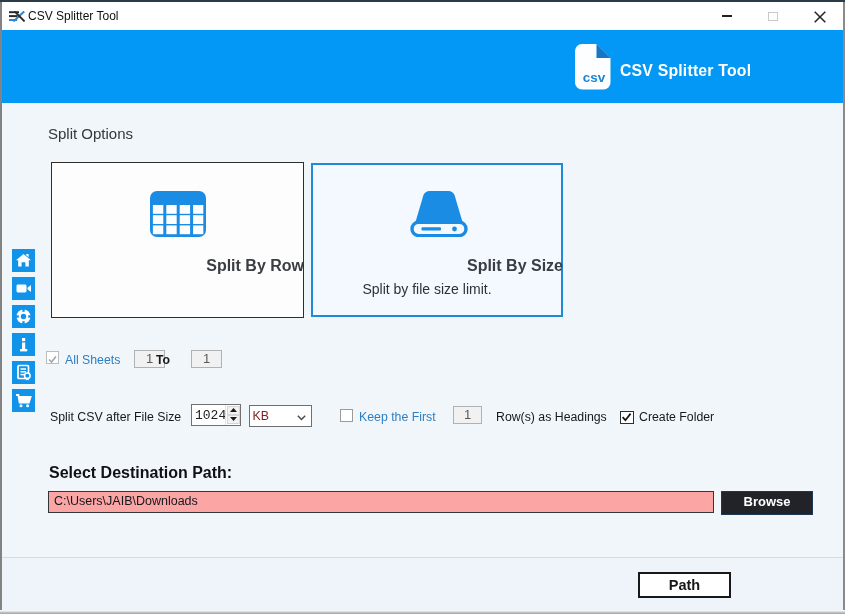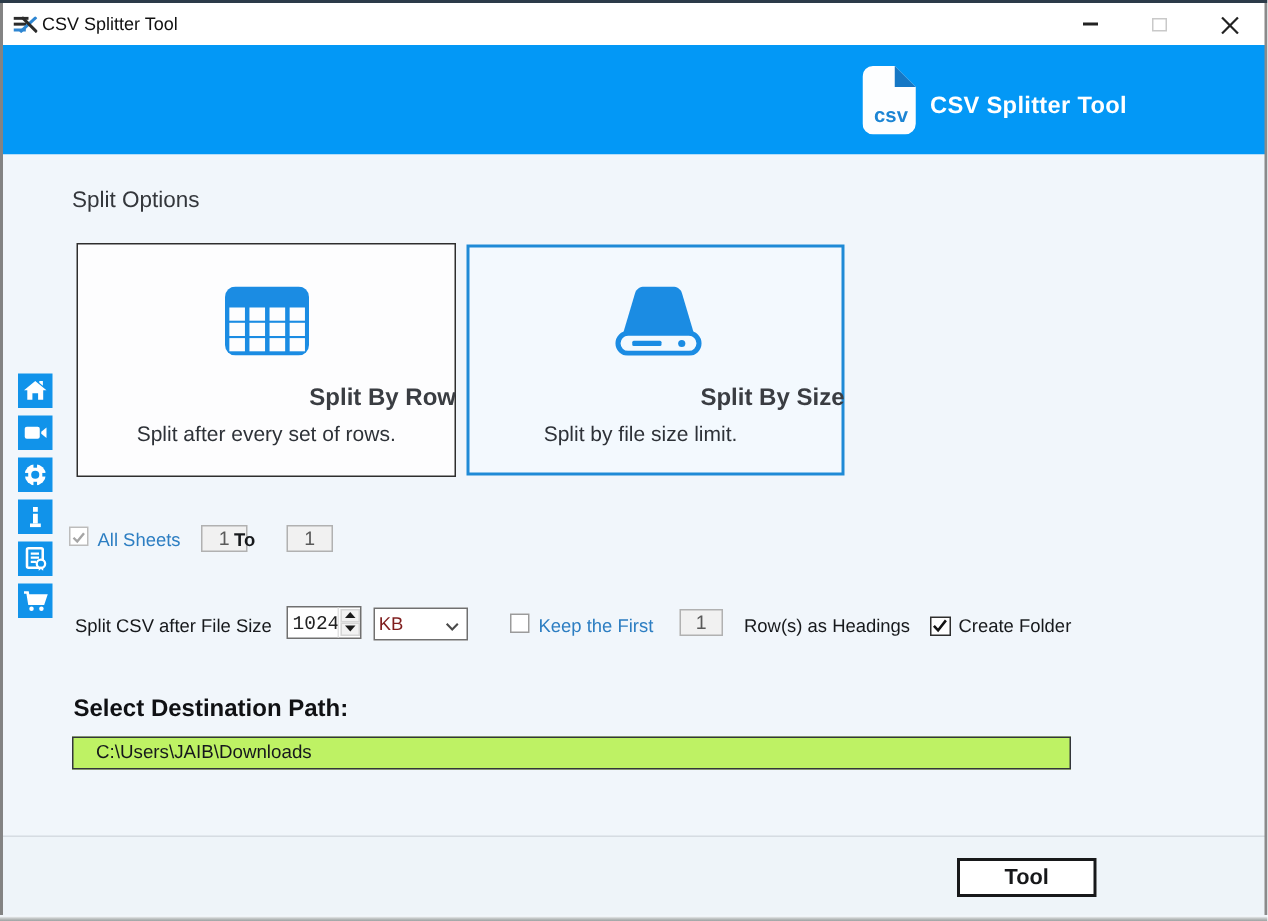--- a/index.html
+++ b/index.html
@@ -35,21 +35,21 @@
   
   .sbtn { left:12px; width:23px; height:23px; background:#1193ea; }
 
   
   .bluelbl { font-size:12.3px; color:#2d7ec2; }
   .blklbl { font-size:12.3px; color:#17191c; }
   .dfield { background:#f1f1f1; border:1px solid #b1b1b1; text-align:center; font-size:13px; color:#5a5a5a; line-height:16px; }
   .cb { width:13px; height:13px; background:#fff; }
 
   #pathlbl { left:49px; top:463.5px; font-size:16px; font-weight:bold; color:#101114; }
-  #pathinput { left:48px; top:491px; width:666px; height:21.5px; background:#bef264; border:1px solid #33353a; font-size:12.5px; color:#16181c; line-height:19px; padding-left:15px; }
+  #pathinput { left:48px; top:491px; width:666px; height:21.5px; background:#fca5a5; border:1px solid #33353a; font-size:12.5px; color:#16181c; line-height:19px; padding-left:5px; }
   #browse { left:721px; top:491px; width:92px; height:23.5px; background:#212329; border:1.5px solid #1b3954; color:#fff; font-weight:bold; font-size:13px; text-align:center; line-height:20.5px; }
 
   #backbtn { left:638px; top:572px; width:93px; height:26px; background:#fff; border:2px solid #17181a; color:#17181a; font-weight:bold; font-size:14.5px; text-align:center; line-height:22.5px; }
   #splitbtn { left:735px; top:570px; width:95px; height:28.5px; background:#191a1c; border:2.5px solid #bd1520; color:#fff; font-weight:bold; font-size:14.5px; text-align:center; line-height:23.5px; }
 </style>
 </head>
 <body>
 <div id="win">
   <div class="abs" id="titlebar"></div>
   <div class="abs" id="header"></div>
@@ -98,21 +98,20 @@
         <rect x="16.3" y="24.2" width="10.4" height="8.8"></rect>
         <rect x="29.7" y="24.2" width="10.4" height="8.8"></rect>
         <rect x="43.1" y="24.2" width="10.2" height="8.8"></rect>
       <rect x="2.9" y="34.4" width="10.4" height="8.8"></rect>
         <rect x="16.3" y="34.4" width="10.4" height="8.8"></rect>
         <rect x="29.7" y="34.4" width="10.4" height="8.8"></rect>
         <rect x="43.1" y="34.4" width="10.2" height="8.8"></rect>
     </g>
   </svg>
   <div class="abs cardtitle" style="left:51px; top:257px; width:253px;">Split By Row</div>
-  <div class="abs cardsub" style="left:51px; top:281px; width:253px;">Split after every set of rows.</div>
 
   <svg class="abs" style="left:409.5px; top:191px;" width="58" height="46" viewBox="0 0 58 46">
     <path d="M19.5 0 h19 c2.8 0 5.2 1.7 6.1 4.3 L54 36 H4 L13.4 4.3 C14.3 1.7 16.7 0 19.5 0 Z" fill="#1b8ce3"></path>
     <rect x="2" y="31.2" width="54" height="13.4" rx="6.7" fill="#f3f9fe" stroke="#1b8ce3" stroke-width="3.4"></rect>
     <rect x="11.5" y="36.2" width="19.5" height="3.4" rx="1" fill="#1b8ce3"></rect>
     <circle cx="44.5" cy="38" r="2.4" fill="#1b8ce3"></circle>
   </svg>
   <div class="abs cardtitle" style="left:311px; top:257px; width:252px;">Split By Size</div>
   <div class="abs cardsub" style="left:311px; top:281px; width:232px;">Split by file size limit.</div>
 
@@ -204,15 +203,16 @@
   <div class="abs blklbl" style="left:496px; top:409.5px;">Row(s) as Headings</div>
   <div class="abs cb" style="left:620px; top:410.5px; width:14px; height:13.5px; border:1.5px solid #2e2e2e;">
     <svg width="11" height="10.5" viewBox="0 0 11 10.5" style="display:block">
         <path d="M1.6 5.2 L4.4 8.2 L9.6 1.6" fill="none" stroke="#141414" stroke-width="1.7"></path>
       </svg>
   </div>
   <div class="abs blklbl" style="left:639px; top:409.5px;">Create Folder</div>
 
   <div class="abs" id="pathlbl">Select Destination Path:</div>
   <div class="abs" id="pathinput">C:\Users\JAIB\Downloads</div>
-
-  <div class="abs" id="backbtn">Tool</div>
+  <div class="abs" id="browse">Browse</div>
+
+  <div class="abs" id="backbtn">Path</div>
 </div>
 
 </body></html>

